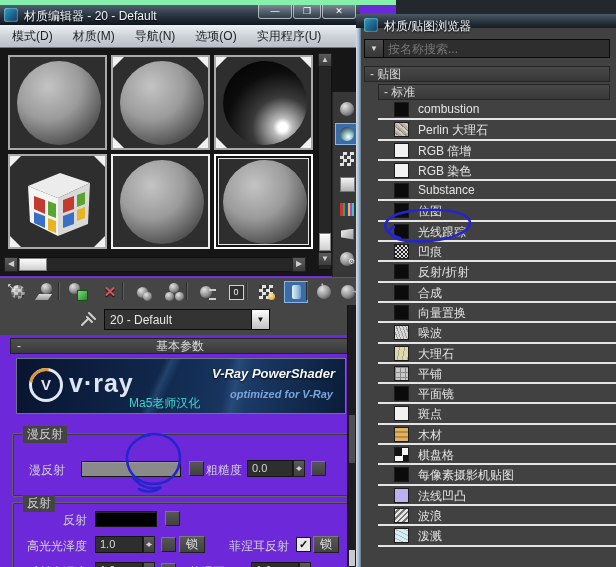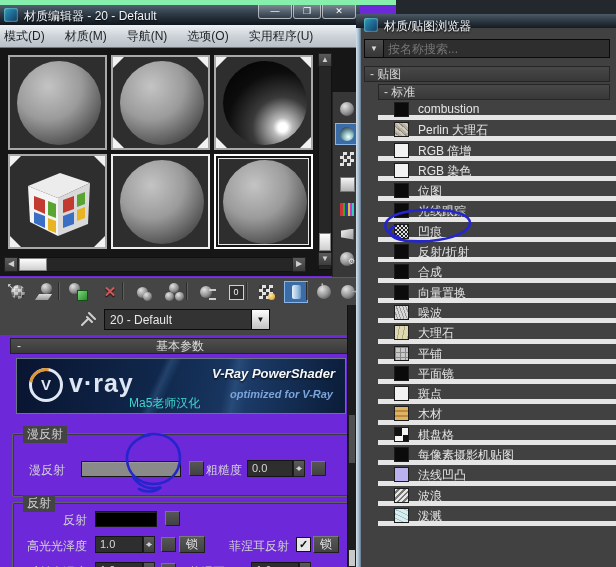--- a/index.html
+++ b/index.html
@@ -11,21 +11,21 @@
   #ed-titlebar{position:absolute;left:0;top:0;width:360px;height:20px;
      background:linear-gradient(180deg,#51616f 0%,#2e3b47 45%,#10161d 100%);color:#f2f5f8;font-size:12px}
   .app-icon{position:absolute;left:4px;top:3px;width:14px;height:14px;border-radius:3px;
      background:linear-gradient(135deg,#2fa0b8,#1c5f8a 60%,#123a55);box-shadow:inset 0 0 2px #bff}
   #ed-title{position:absolute;left:24px;top:3px;text-shadow:0 1px 2px #000;white-space:nowrap}
   .winbtn{position:absolute;top:0;height:13px;border:1px solid rgba(255,255,255,.55);border-top:none;
      border-radius:0 0 3px 3px;background:linear-gradient(180deg,rgba(255,255,255,.25),rgba(90,110,130,.25));
      color:#fff;font-size:9px;line-height:12px;text-align:center}
   #ed-menubar{position:absolute;left:0;top:20px;width:360px;height:23px;
      background:linear-gradient(180deg,#eef1f4 0%,#cdd3d9 50%,#b9c0c7 100%);border-bottom:1px solid #6d7782;
-     display:flex;align-items:center;gap:20px;padding-left:4px;box-sizing:border-box}
+     display:flex;align-items:center;gap:20px;padding-left:12px;box-sizing:border-box}
   .menu-item{font-size:12px;color:#1d2126;white-space:nowrap}
 
   
   #sample-zone{position:absolute;left:0;top:43px;width:360px;height:228px;background:#161616}
   .slot{position:absolute;width:99px;height:95px;background:#2e2e2e;border:2px solid #a9a9a9;box-sizing:border-box;overflow:hidden}
   .slot.white{border-color:#efefef}
   .slot.active{border:2px solid #fff;box-shadow:inset 0 0 0 2px #161616, inset 0 0 0 3px #e8e8e8}
   .ball{position:absolute;left:7px;top:4px;width:84px;height:84px;border-radius:50%;
      background:radial-gradient(circle at 37% 30%,#c4c4c4,#9b9b9b 42%,#5c5c5c 72%,#2c2c2c 96%)}
   .ball.dark{background:radial-gradient(circle at 71% 79%,#ffffff 0 5%,#b9b9b9 11%,#3a3a3a 34%,#0c0c0c 62%,#000 100%)}
@@ -121,21 +121,21 @@
   #bw-title{position:absolute;left:28px;top:4px;text-shadow:0 1px 2px #000;white-space:nowrap}
   #bw-search{position:absolute;left:8px;top:25px;width:246px;height:19px;border:1px solid #0a0a0a;
      display:flex;box-sizing:border-box;background:#2e2e2e}
   #bw-dd{width:18px;background:linear-gradient(#4c4c4c,#363636);border-right:1px solid #0a0a0a;color:#d8d8d8;
      font-size:8px;display:flex;align-items:center;justify-content:center}
   #bw-input{flex:1;background:#2e2e2e;border:none;outline:none;color:#9a9a9a;font-size:12px;padding:0 4px;
      font-family:"Liberation Sans",sans-serif}
   .bw-rollout{position:absolute;height:16px;background:linear-gradient(#484848,#383838);border:1px solid #262626;
      color:#d6d6d6;font-size:12px;line-height:14px;padding-left:5px;box-sizing:border-box}
   #bw-list{position:absolute;left:22px;top:86px;right:0;bottom:0;overflow:hidden}
-  .brow{height:20.3px;position:relative;border-bottom:5px solid #e5e5e5;box-sizing:border-box}
+  .brow{height:20.3px;position:relative;border-bottom:2px solid #e5e5e5;box-sizing:border-box}
   .brow .sw{position:absolute;left:16px;top:2px;width:15px;height:15px;border:1px solid #1c1c1c;box-sizing:border-box}
   .brow .lbl{position:absolute;left:40px;top:2px;font-size:12px;color:#e4e4e4;white-space:nowrap}
 
   
   #annot{position:absolute;left:0;top:0;width:616px;height:567px;pointer-events:none;z-index:50}
 </style>
 </head>
 <body>
 
 <div id="editor-window">
@@ -381,20 +381,24 @@
       <div class="brow">
         <div class="sw" style="background: rgb(242, 242, 242);"></div>
         <span class="lbl">RGB 倍增</span>
       </div>
       <div class="brow">
         <div class="sw" style="background: rgb(242, 242, 242);"></div>
         <span class="lbl">RGB 染色</span>
       </div>
       <div class="brow">
         <div class="sw" style="background: rgb(11, 11, 11);"></div>
+        <span class="lbl">Substance</span>
+      </div>
+      <div class="brow">
+        <div class="sw" style="background: rgb(11, 11, 11);"></div>
         <span class="lbl">位图</span>
       </div>
       <div class="brow">
         <div class="sw" style="background: rgb(11, 11, 11);"></div>
         <span class="lbl">光线跟踪</span>
       </div>
       <div class="brow">
         <div class="sw" style="background: conic-gradient(rgb(221, 221, 221) 25%, rgb(34, 34, 34) 0deg, rgb(34, 34, 34) 50%, rgb(221, 221, 221) 0deg, rgb(221, 221, 221) 75%, rgb(34, 34, 34) 0deg) 0px 0px / 4px 4px;"></div>
         <span class="lbl">凹痕</span>
       </div>

